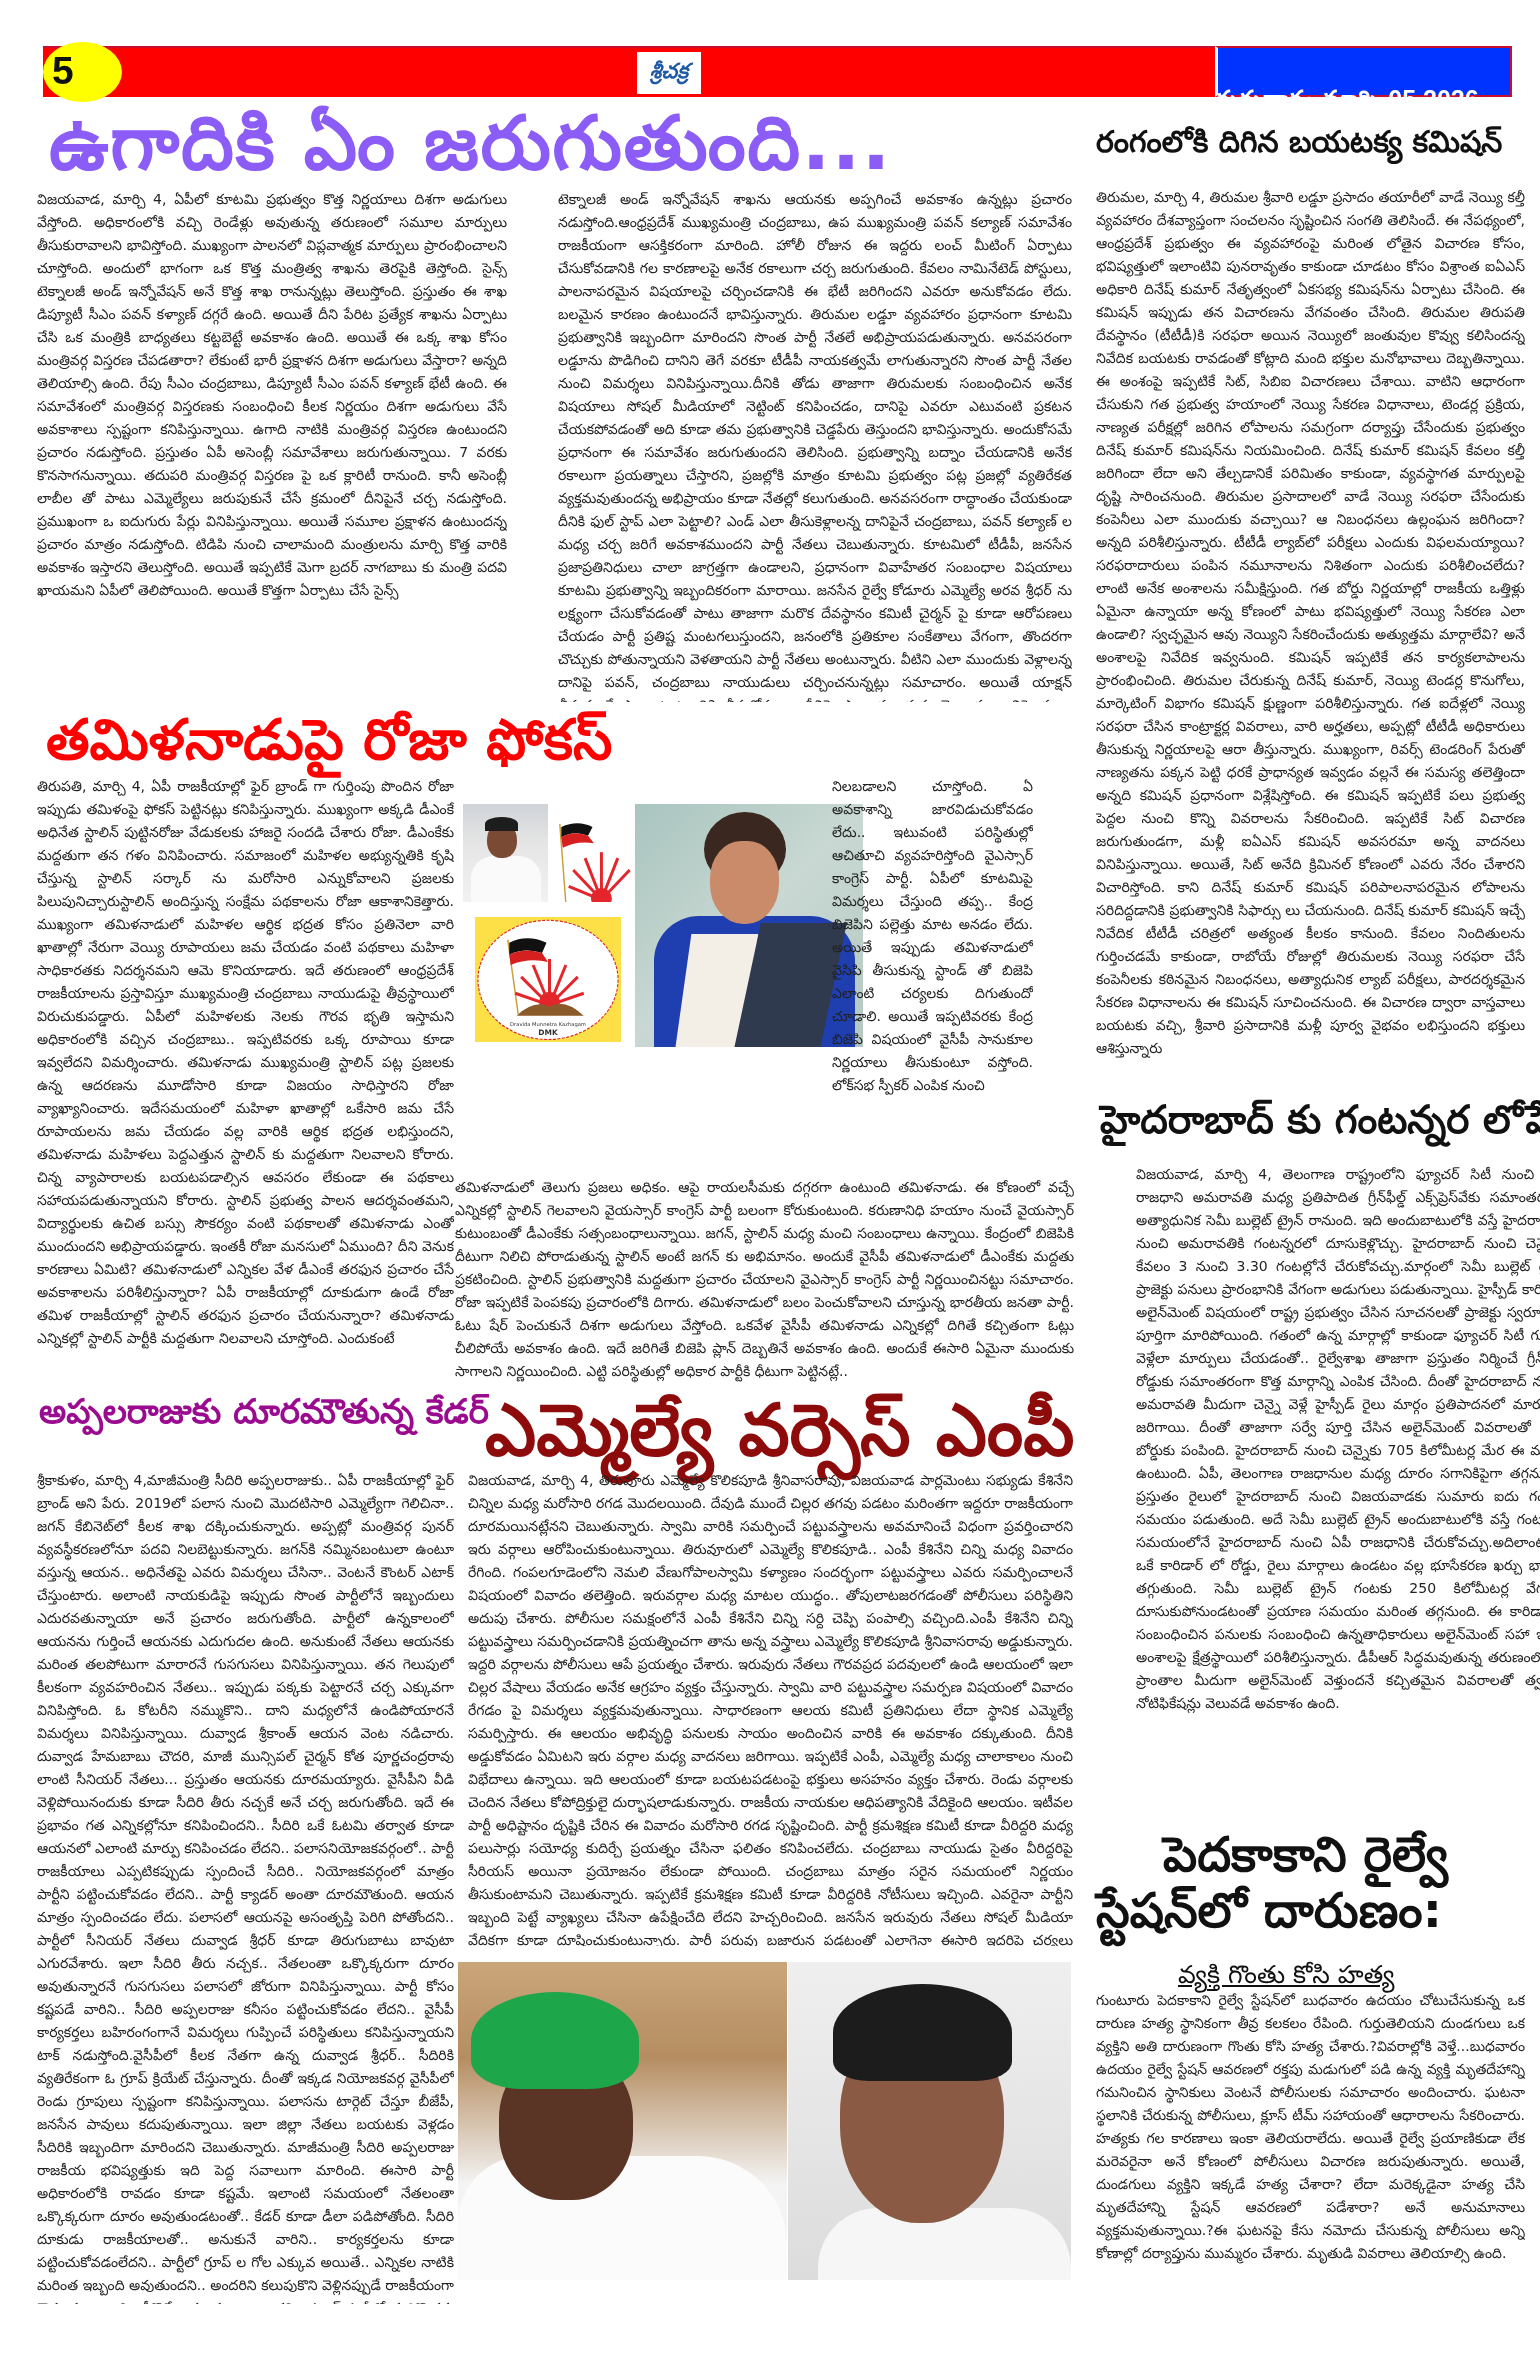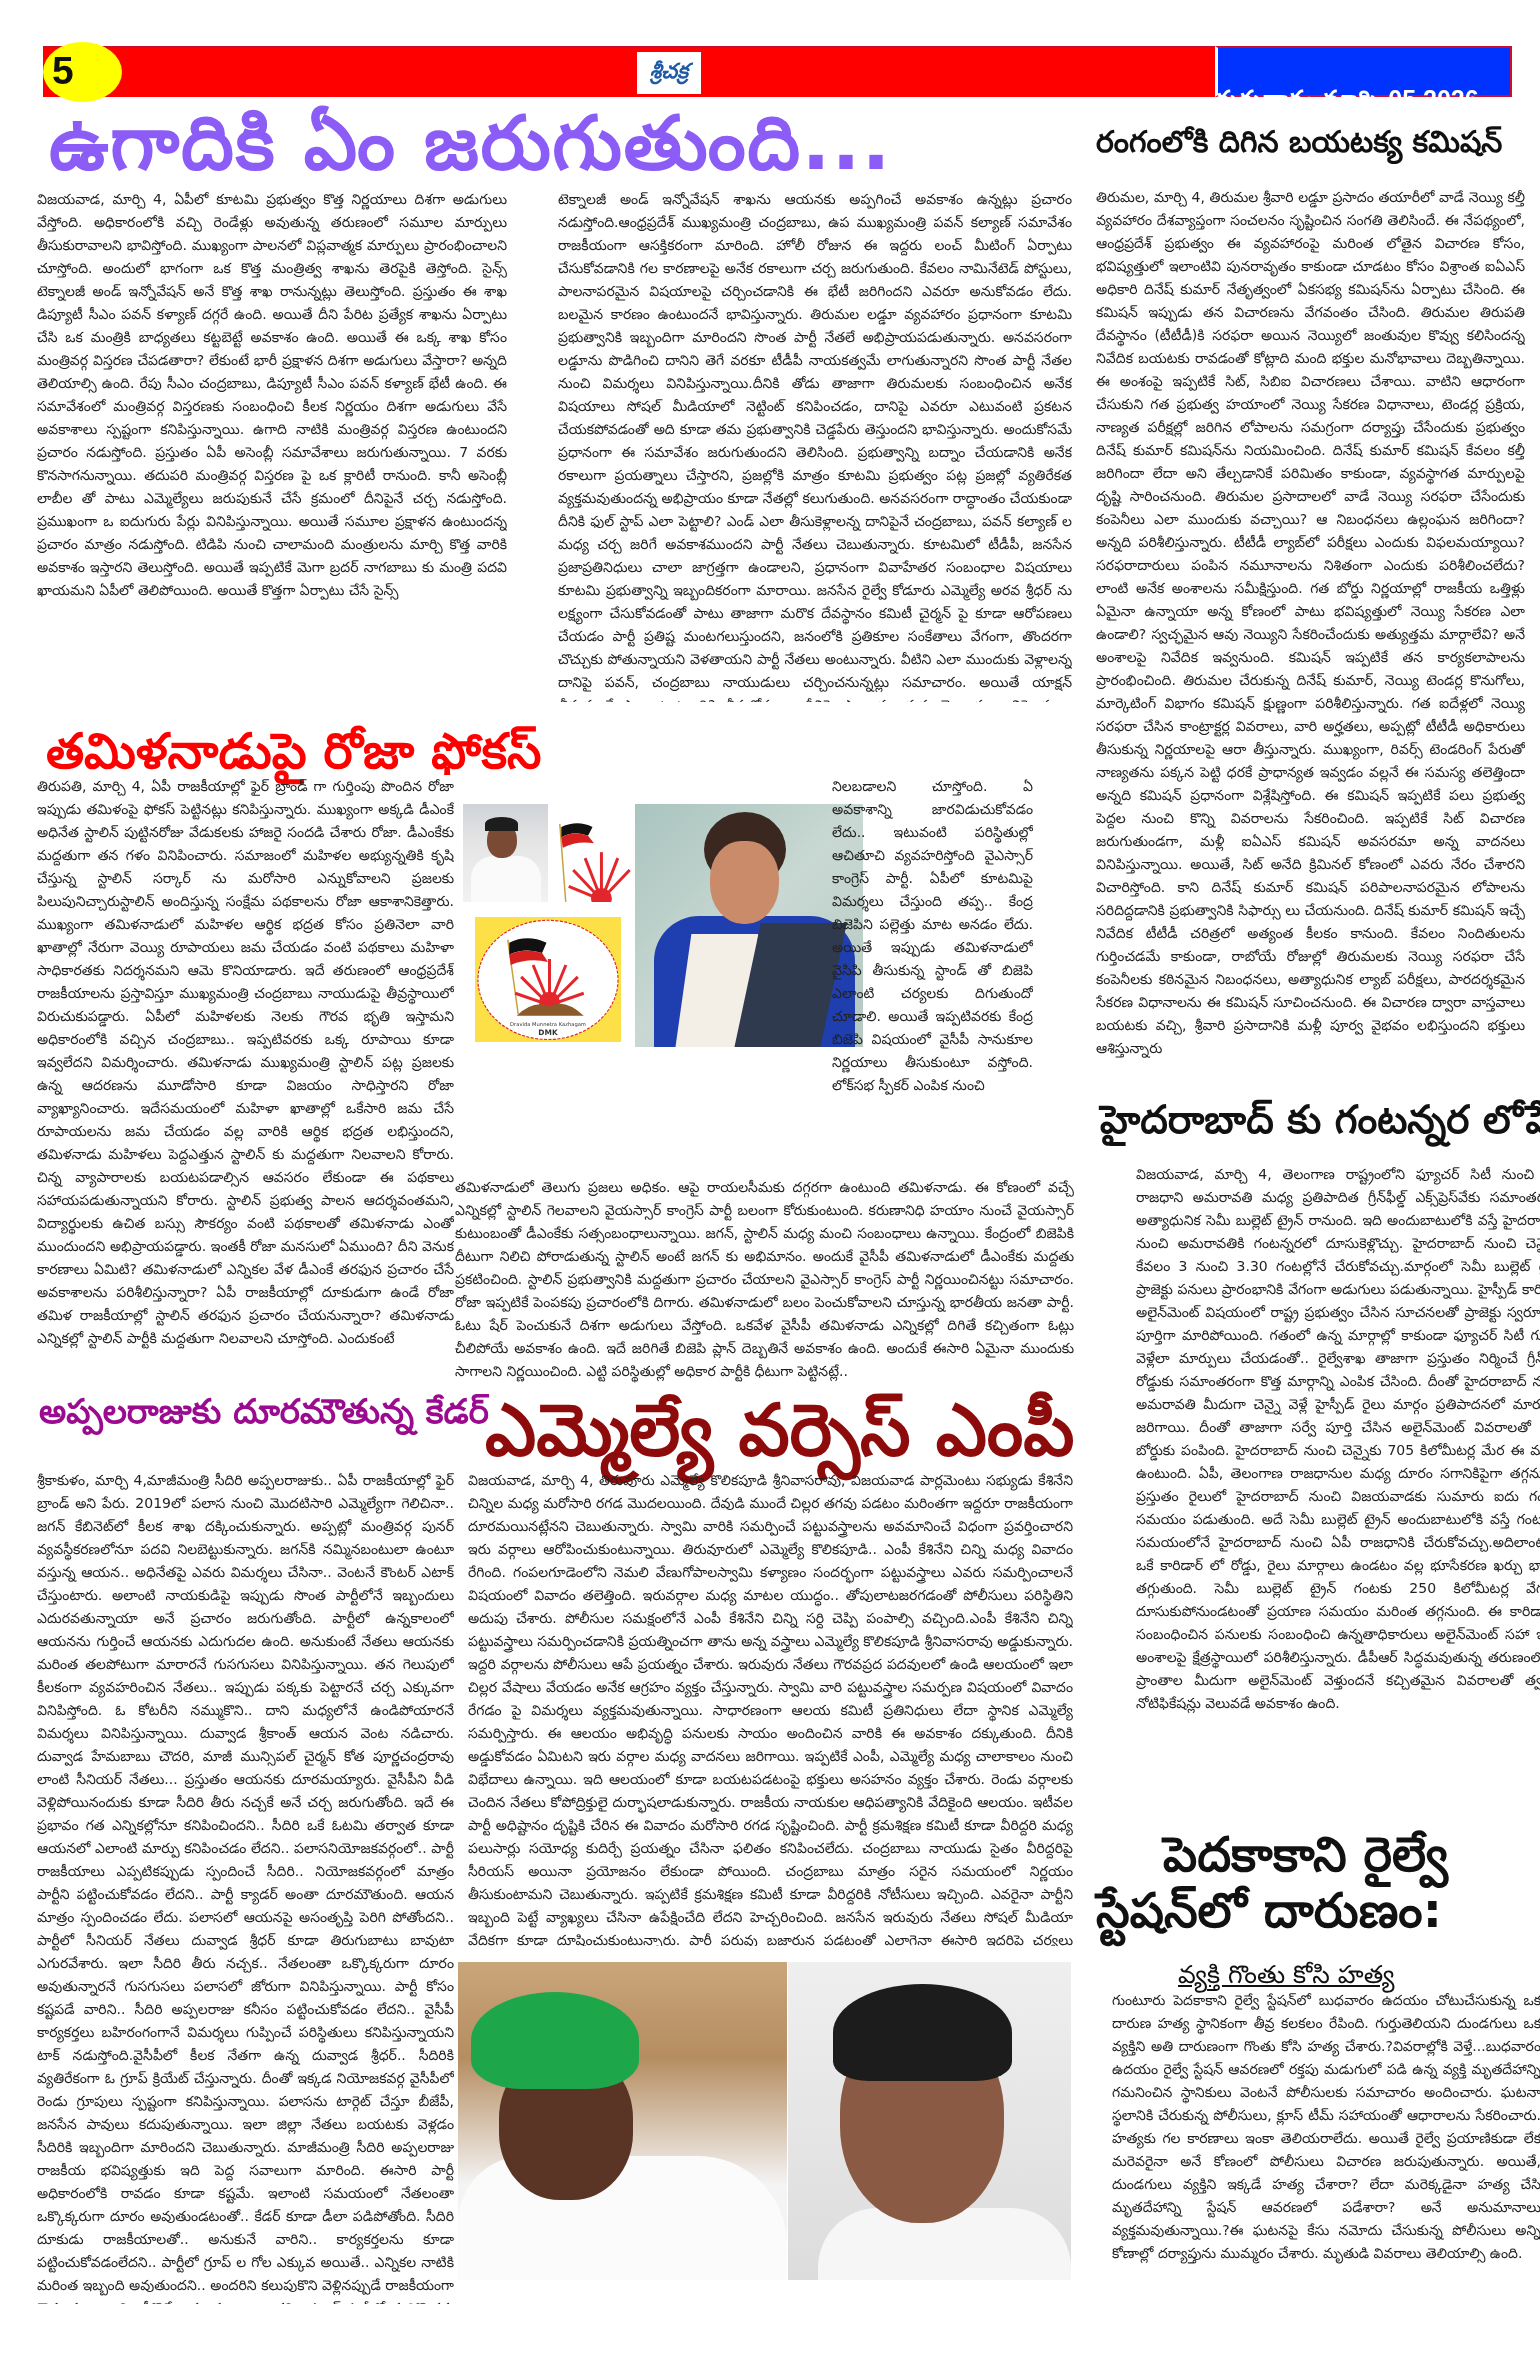--- a/index.html
+++ b/index.html
@@ -15,21 +15,21 @@
   #page-circle { position: absolute; left: 43px; top: 42px; width: 79px; height: 60px; border-radius: 50%; background: #ffff00; z-index: 3; }
   #page-number { position: absolute; left: 52px; top: 49px; font-family: "Liberation Sans", sans-serif; font-weight: bold; font-size: 39px; color: #111; z-index: 4; }
   #logo-box { position: absolute; left: 637px; top: 52px; width: 64px; height: 42px; background: #fff; z-index: 3; display: flex; align-items: center; justify-content: center; }
   #logo-text { font-family: "DejaVu Sans", sans-serif; font-weight: bold; font-size: 21px; color: #1f5aa6; font-style: italic; }
   #date-text { position: absolute; left: 1215px; top: 57px; font-family: "Liberation Sans", sans-serif; font-weight: bold; font-size: 25px; color: #ffffff; z-index: 4; white-space: nowrap; margin-top: 28px; }
 
   
   .hl { position: absolute; white-space: nowrap; font-weight: bold; line-height: 1; }
   #hl-ugadi { left: 49px; top: 106px; font-size: 75px; color: #0b8a44; letter-spacing: 1.5px; }
   #hl-commission { left: 1096px; top: 127px; font-size: 30px; color: #111; }
-  #hl-tamil { left: 46px; top: 727px; font-size: 49px; color: #ff0000; }
+  #hl-tamil { left: 46px; top: 712px; font-size: 56px; color: #ff0000; }
   #hl-hyd { left: 1100px; top: 1100px; font-size: 39px; color: #111; }
   #hl-appalaraju { left: 39px; top: 1394px; font-size: 34px; color: #9b0b8f; }
   #hl-mla { left: 485px; top: 1394px; font-size: 72px; color: #8e0b0b; }
   #hl-pedakakani-1 { left: 1163px; top: 1830px; font-size: 48px; color: #111; }
   #hl-pedakakani-2 { left: 1096px; top: 1886px; font-size: 48px; color: #111; }
   #sub-murder { left: 1178px; top: 1962px; font-size: 25px; color: #111; text-decoration: underline; font-weight: normal; }
 
   
   .col { position: absolute; font-size: 14px; line-height: 23px; text-align: justify; color: #222; overflow: hidden; }
   .col p { margin: 0; }
@@ -40,21 +40,21 @@
 
   #c-tamil-1 { left: 37px; top: 775px; width: 417px; height: 611px; }
   #c-tamil-2 { left: 832px; top: 775px; width: 201px; height: 403px; }
   #c-tamil-3 { left: 455px; top: 1176px; width: 619px; height: 212px; }
 
   #c-hyd { left: 1096px; top: 1163px; width: 429px; height: 626px; margin-left: 40px; }
 
   #c-appala { left: 37px; top: 1469px; width: 417px; height: 835px; }
   #c-mla { left: 468px; top: 1469px; width: 605px; height: 477px; }
 
-  #c-peda { left: 1096px; top: 1989px; width: 429px; height: 373px; margin-left: 16px; }
+  #c-peda { left: 1096px; top: 1989px; width: 429px; height: 373px; }
 
   
   .img { position: absolute; overflow: hidden; }
   #img-stalin { left: 463px; top: 804px; width: 85px; height: 98px; background: linear-gradient(180deg,#cfd3d8 0%,#e5e5e5 40%,#f2f2f2 100%); }
   #img-stalin .face { position:absolute; left:24px; top:18px; width:30px; height:36px; border-radius:50% 50% 45% 45%; background:#7a4a34; }
   #img-stalin .hair { position:absolute; left:22.4px; top:13.4px; width:33px; height:13.4px; border-radius:50% 50% 0 0; background:#1d1d1d; }
   #img-stalin .body { position:absolute; left:7.5px; top:52px; width:70px; height:52px; border-radius:22.4px 22.4px 0 0; background:#fafafa; }
   #img-dmk-flag { left: 555px; top: 818px; width: 78px; height: 84px; background:#fff; }
   #img-dmk-circle { left: 475px; top: 917px; width: 146px; height: 125px; background:#fde047; }
   #img-roja { left: 635px; top: 804px; width: 228px; height: 243px; background: linear-gradient(135deg,#a9c4bf 0%,#c9d8d2 50%,#b4c7c1 100%); }

